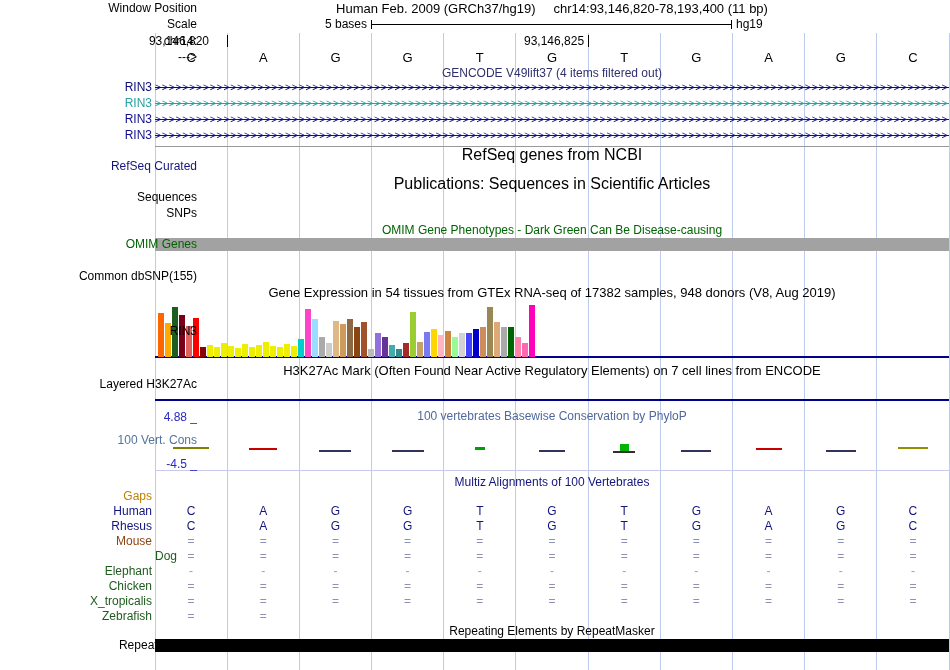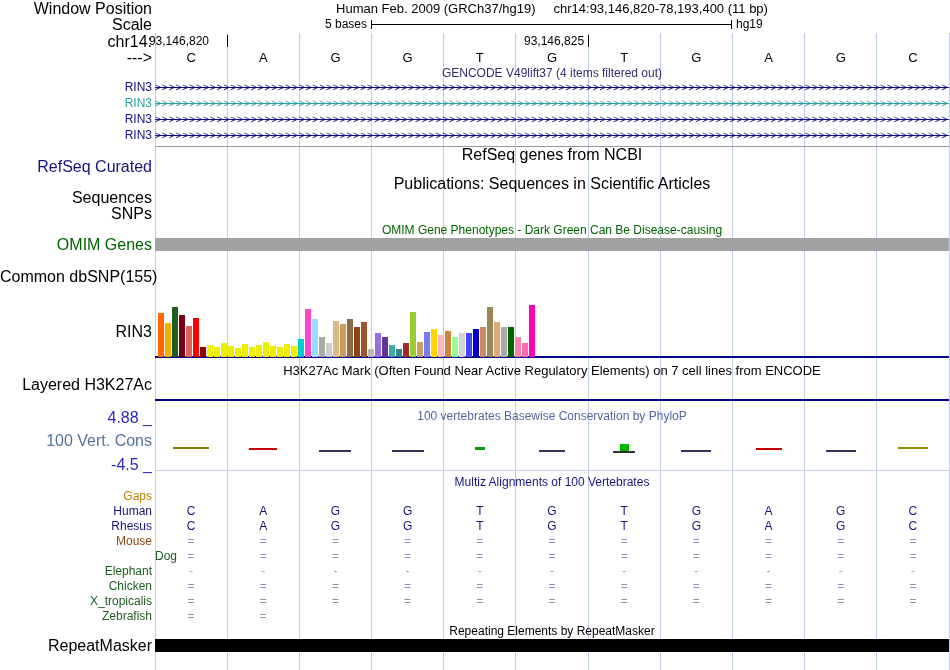--- a/index.html
+++ b/index.html
@@ -1,20 +1,20 @@
 <!DOCTYPE html>
 <html><head>
 <meta charset="utf-8">
 <style>
   html,body{margin:0;padding:0;background:#fff;}
   #stage{position:relative;width:950px;height:670px;background:#fff;overflow:hidden;
          font-family:"Liberation Sans", sans-serif;color:#000;}
   .abs{position:absolute;line-height:13px;font-size:12px;white-space:nowrap;}
   .lbl{position:absolute;left:0;width:152px;text-align:right;white-space:nowrap;
-       font-size:16px;line-height:13px;color:#000;}
+       font-size:12px;line-height:13px;color:#000;padding-left:45px;}
   .ctr{position:absolute;left:155px;width:794px;text-align:center;white-space:nowrap;
        line-height:13px;color:#000;}
   .f11{font-size:16px;} .f12{font-size:12px;} .f13{font-size:13px;}
   .gap{display:inline-block;width:18px;}
 </style>
 </head>
 <body>
 
 <div id="stage">
 
@@ -244,20 +244,21 @@
   </div>
   <div class="abs f12" style="left:736px;top:18px">hg19</div>
 
   <div class="lbl" style="top:35px">chr14:</div>
   <div class="lbl" style="top:51px">---&gt;</div>
 
   <div class="ctr f12" style="top: 67px; color: rgb(48, 48, 110);">GENCODE V49lift37 (4 items filtered out)</div>
   <div class="ctr f11" style="top:148px">RefSeq genes from NCBI</div>
   <div class="ctr f12" style="top: 224px; color: rgb(0, 100, 0);">OMIM Gene Phenotypes - Dark Green Can Be Disease-causing</div>
   <div class="ctr f11" style="top:177px">Publications: Sequences in Scientific Articles</div>
+  <div class="ctr f13" style="top:286px">Gene Expression in 54 tissues from GTEx RNA-seq of 17382 samples, 948 donors (V8, Aug 2019)</div>
   <div class="ctr f13" style="top:364px">H3K27Ac Mark (Often Found Near Active Regulatory Elements) on 7 cell lines from ENCODE</div>
   <div class="ctr f12" style="top: 410px; color: rgb(80, 104, 156);">100 vertebrates Basewise Conservation by PhyloP</div>
   <div class="ctr f12" style="top: 476px; color: rgb(20, 20, 125);">Multiz Alignments of 100 Vertebrates</div>
   <div class="ctr f12" style="top:625px">Repeating Elements by RepeatMasker</div>
 
   <div class="lbl" style="top: 160px; color: rgb(20, 20, 125);">RefSeq Curated</div>
   <div class="lbl" style="top:191px">Sequences</div>
   <div class="lbl" style="top:207px">SNPs</div>
   <div class="lbl" style="top: 238px; color: rgb(0, 100, 0);">OMIM Genes</div>
   <div class="lbl" style="top:270px">Common dbSNP(155)</div>

